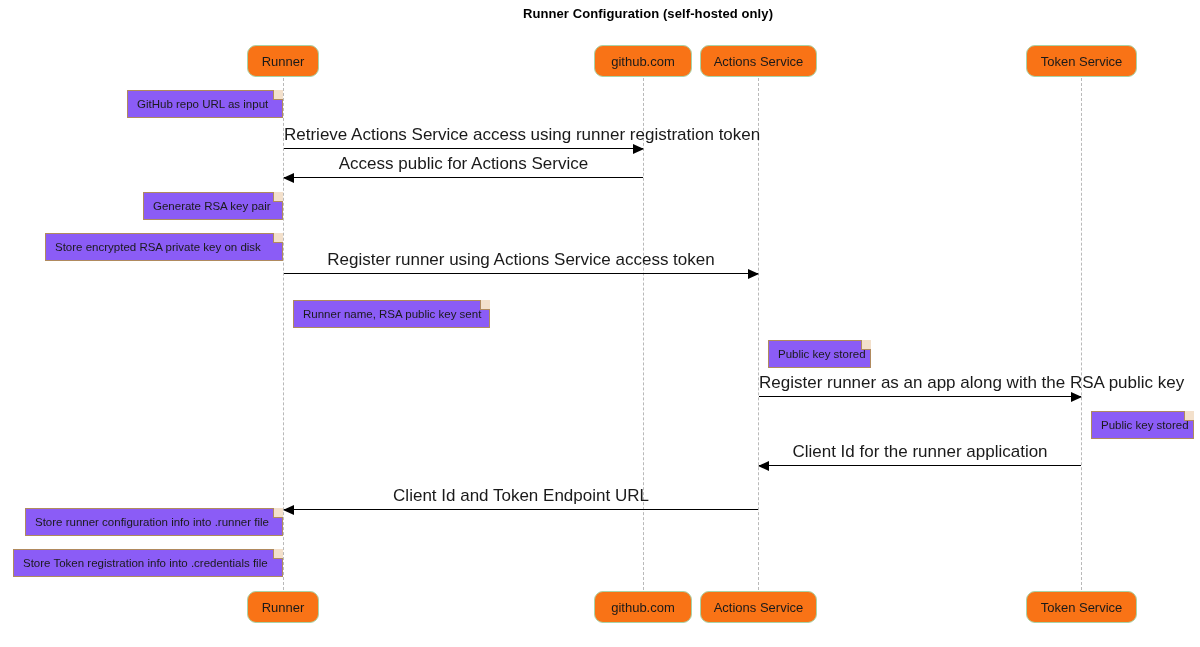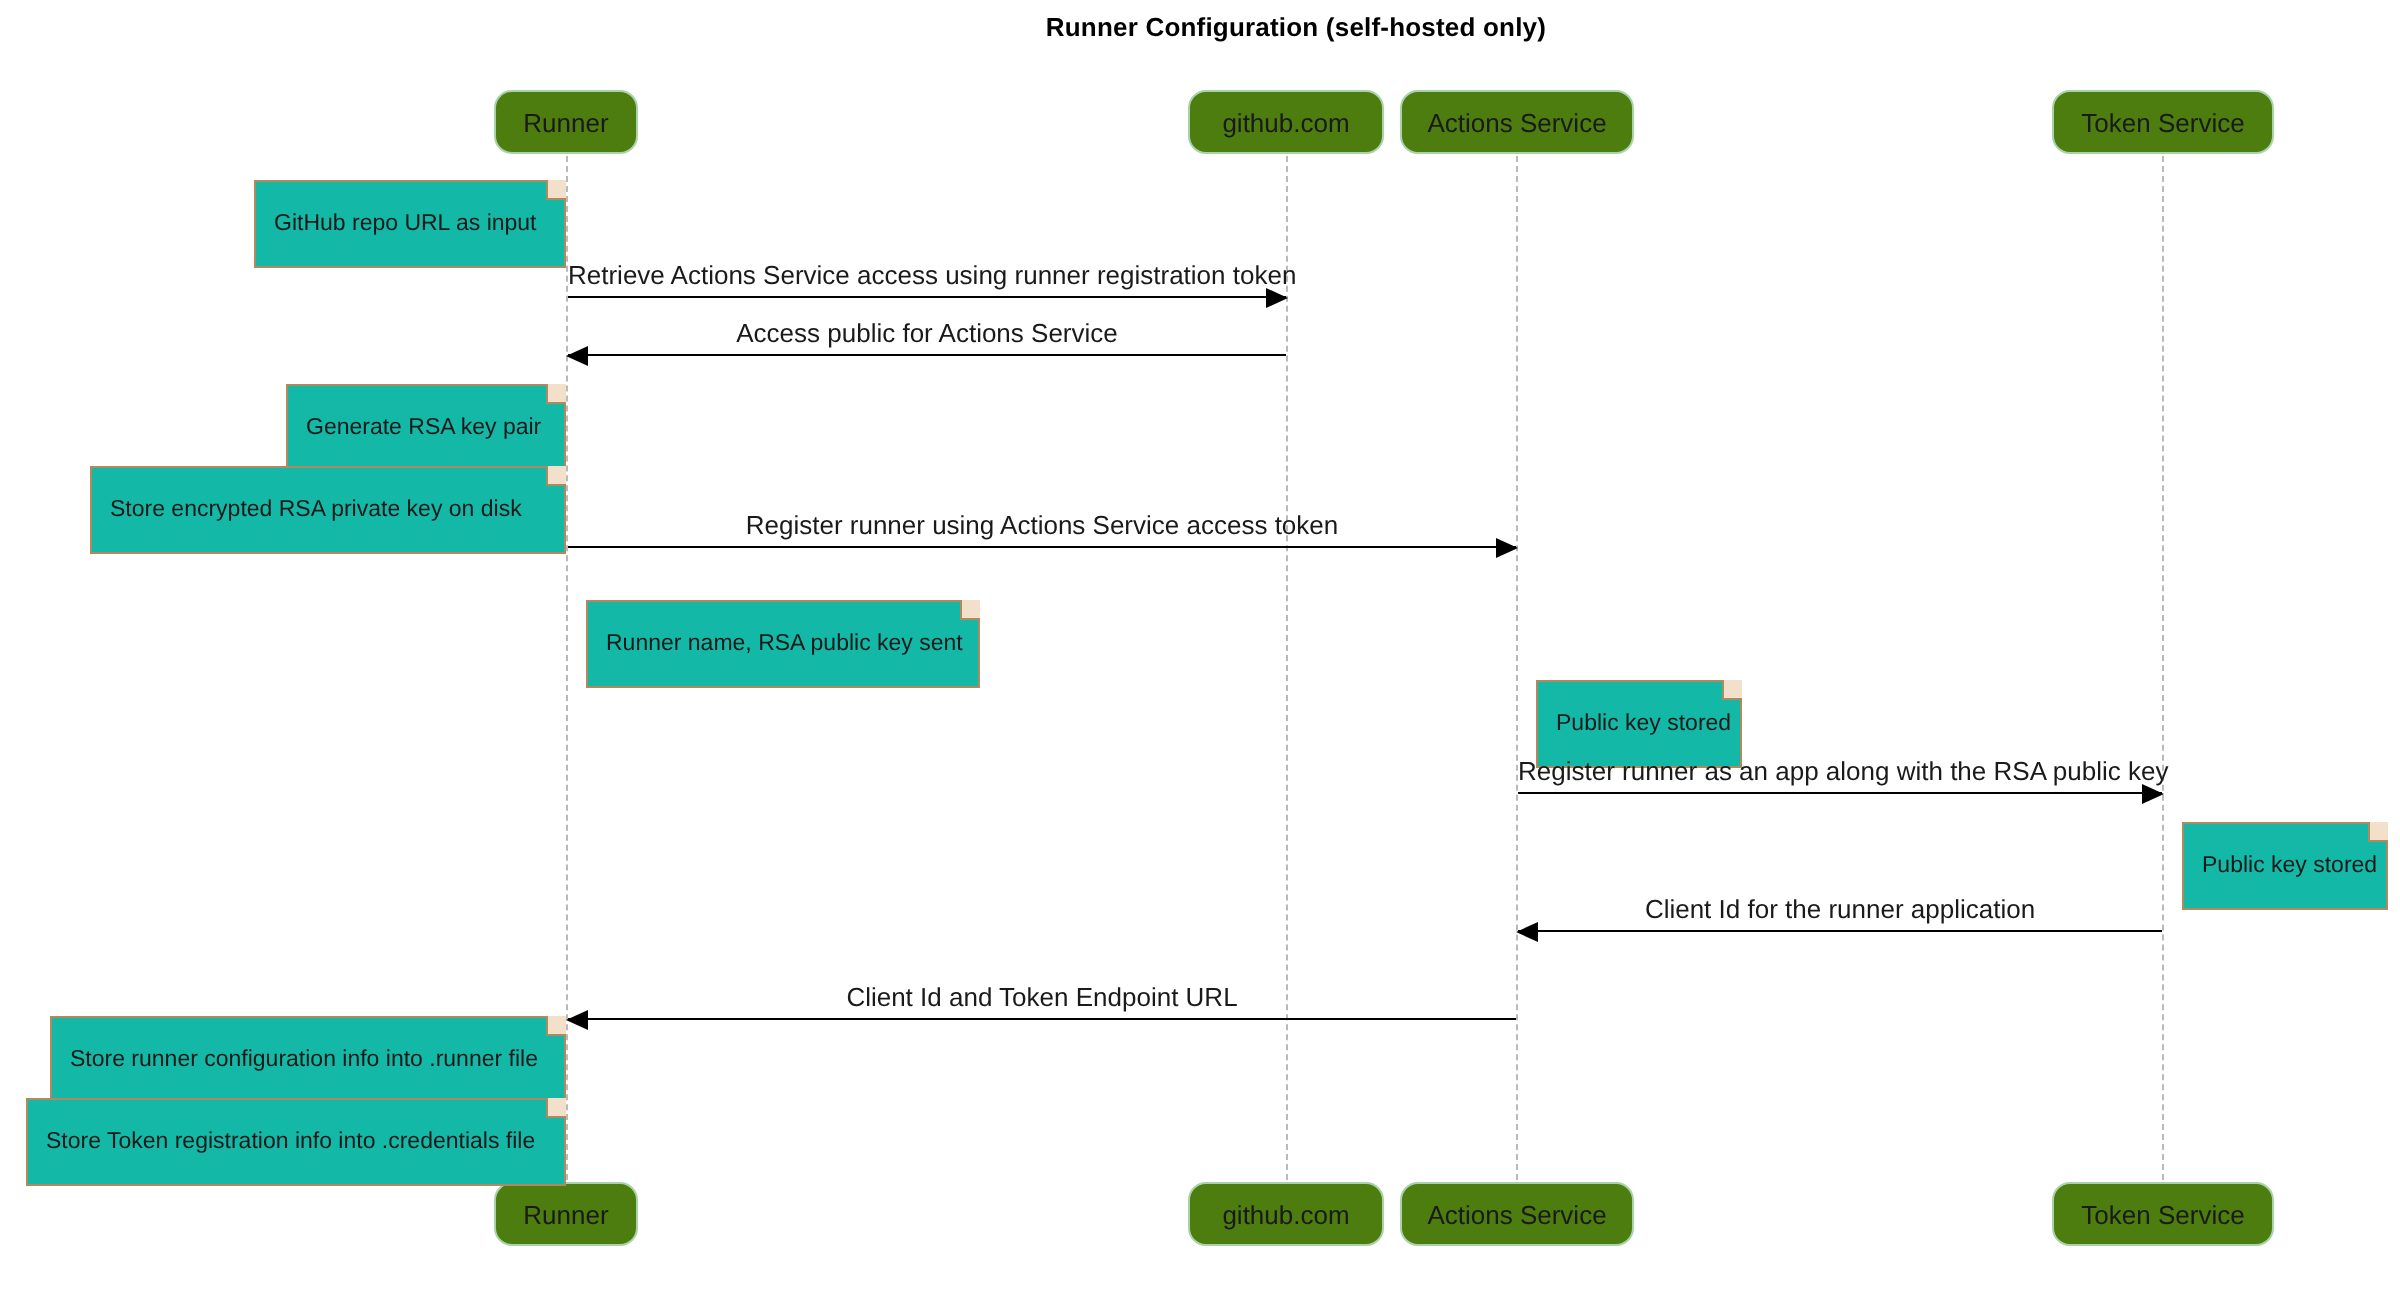--- a/index.html
+++ b/index.html
@@ -35,37 +35,37 @@
   .lifeline {
     position: absolute;
     width: 0;
     border-left: 1px dashed #b9b9b9;
   }
   
   .participant {
     position: absolute;
     box-sizing: border-box;
     height: 32px;
-    background: #4d7c0f;
+    background: #f97316;
     border: 1px solid #a8d3a8;
     border-radius: 9px;
     display: flex;
     align-items: center;
     justify-content: center;
     font-size: 13px;
     color: #1a1a1a;
     white-space: nowrap;
     padding: 0 12px;
   }
   
   .note {
     position: absolute;
     box-sizing: border-box;
-    height: 44px;
-    background: #14b8a6;
+    height: 28px;
+    background: #8b5cf6;
     border: 1px solid #b08a5e;
     display: flex;
     align-items: center;
     font-size: 11.5px;
     color: #1a1a1a;
     white-space: nowrap;
     padding: 0 9px;
   }
   .note .dogear {
     position: absolute;
@@ -99,21 +99,21 @@
     left: -1px;
     border-top: 5px solid transparent;
     border-bottom: 5px solid transparent;
     border-right: 11px solid #000000;
   }
   .msg-label {
     position: absolute;
     bottom: 4px;
     width: 100%;
     text-align: center;
-    font-size: 13px;
+    font-size: 17px;
     color: #1a1a1a;
     white-space: nowrap;
   }
 </style>
 </head>
 <body>
 
 <div id="diagram">
 
   <div class="diagram-title">Runner Configuration (self-hosted only)</div>

